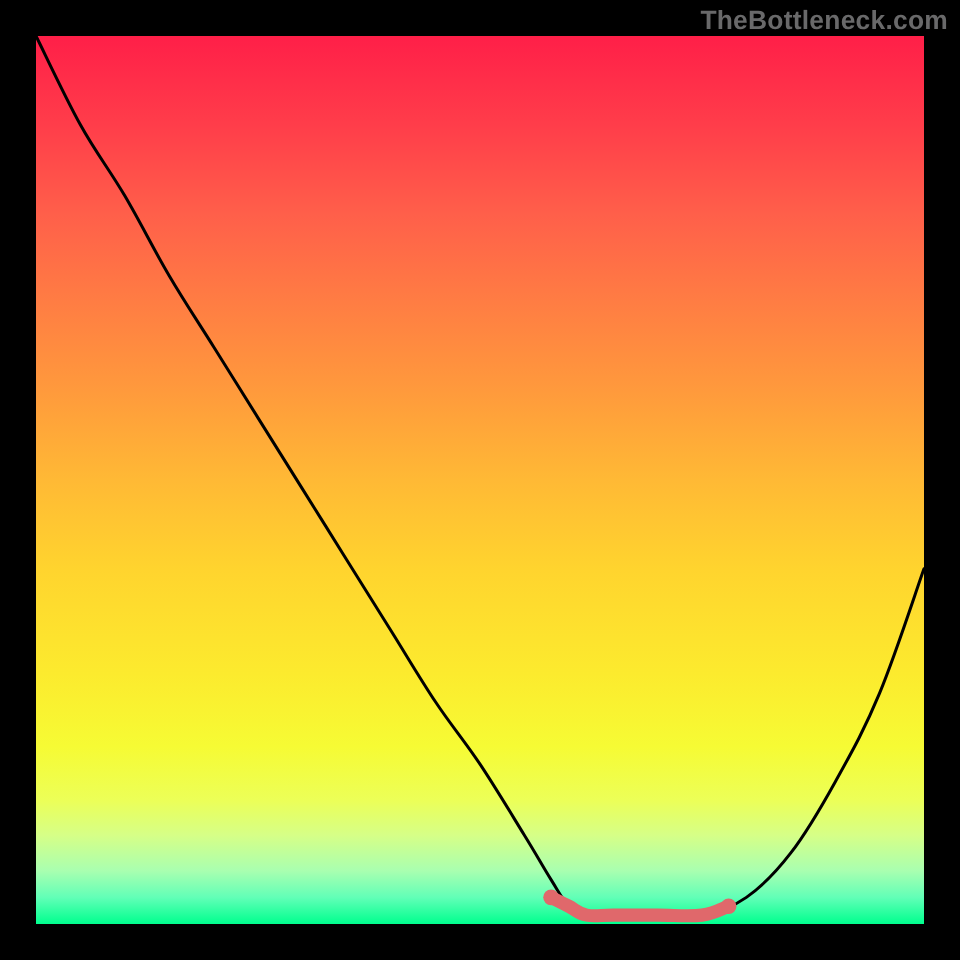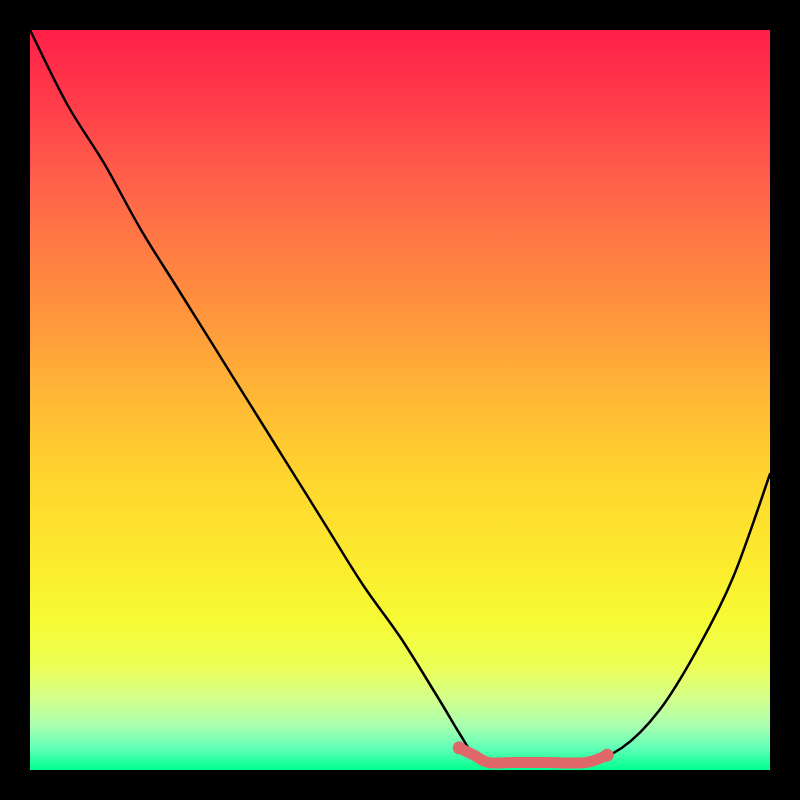--- a/index.html
+++ b/index.html
@@ -55,20 +55,21 @@
     top: 0;
     width: 740px;
     height: 740px;
     overflow: visible;
   }
 </style>
 </head>
 <body>
 
 <div class="frame">
+  <div class="watermark">TheBottleneck.com</div>
   <div class="plot-area">
     <svg class="curve" viewBox="0 0 740 740" preserveAspectRatio="none">
       <path id="main-curve" fill="none" stroke="#000000" stroke-width="2.5" stroke-linecap="round" d="M 0 0 C 6.7 13.3, 23.7 50.0, 37.0 74.0 C 50.3 98.0, 60.7 110.6, 74.0 133.2 C 87.3 155.8, 97.7 177.2, 111.0 199.8 C 124.3 222.4, 134.7 237.7, 148.0 259.0 C 161.3 280.3, 171.7 296.9, 185.0 318.2 C 198.3 339.5, 208.7 356.1, 222.0 377.4 C 235.3 398.7, 245.7 415.3, 259.0 436.6 C 272.3 457.9, 282.7 474.5, 296.0 495.8 C 309.3 517.1, 319.7 535.0, 333.0 555.0 C 346.3 575.0, 356.7 586.8, 370.0 606.8 C 383.3 626.8, 396.3 648.7, 407.0 666.0 C 417.7 683.3, 422.5 692.3, 429.2 703.0 C 435.9 713.7, 438.7 719.9, 444.0 725.2 C 449.3 730.5, 452.1 731.3, 458.8 732.6 C 465.5 733.9, 470.3 732.6, 481.0 732.6 C 491.7 732.6, 504.7 732.6, 518.0 732.6 C 531.3 732.6, 541.7 735.3, 555.0 732.6 C 568.3 729.9, 578.7 727.1, 592.0 717.8 C 605.3 708.5, 615.7 698.1, 629.0 680.8 C 642.3 663.5, 652.7 645.6, 666.0 621.6 C 679.3 597.6, 689.7 579.6, 703.0 547.6 C 716.3 515.6, 733.3 462.6, 740.0 444.0"></path>
       <path id="highlight-curve" fill="none" stroke="#e0686b" stroke-width="11" stroke-linecap="round" d="M 429.2 717.8 C 431.9 719.1, 438.7 722.5, 444.0 725.2 C 449.3 727.9, 452.1 731.3, 458.8 732.6 C 465.5 733.9, 470.3 732.6, 481.0 732.6 C 491.7 732.6, 504.7 732.6, 518.0 732.6 C 531.3 732.6, 544.3 733.9, 555.0 732.6 C 565.7 731.3, 573.2 726.5, 577.2 725.2"></path>
       <circle id="hl-start" r="6.5" fill="#e0686b" cx="429.2" cy="717.8"></circle>
       <circle id="hl-end" r="6.5" fill="#e0686b" cx="577.2" cy="725.2"></circle>
     </svg>
   </div>
 </div>
 

